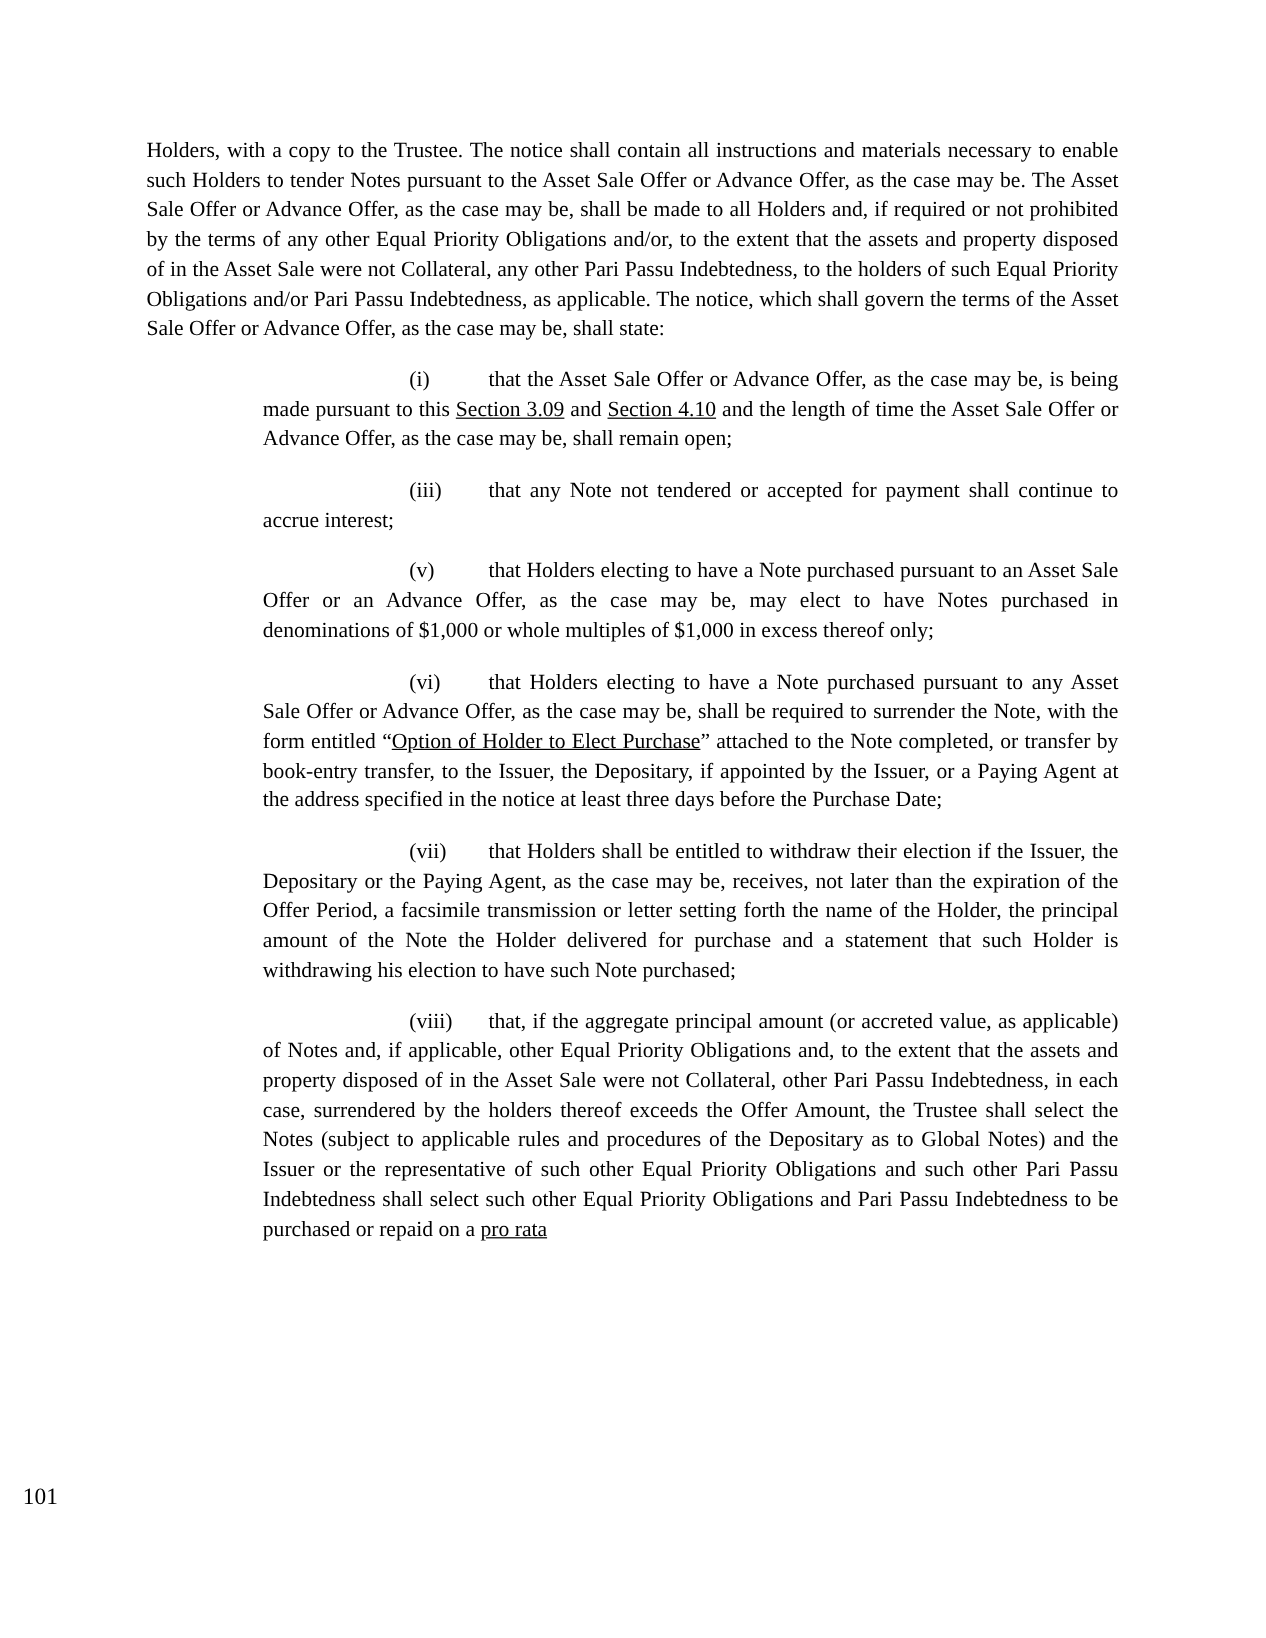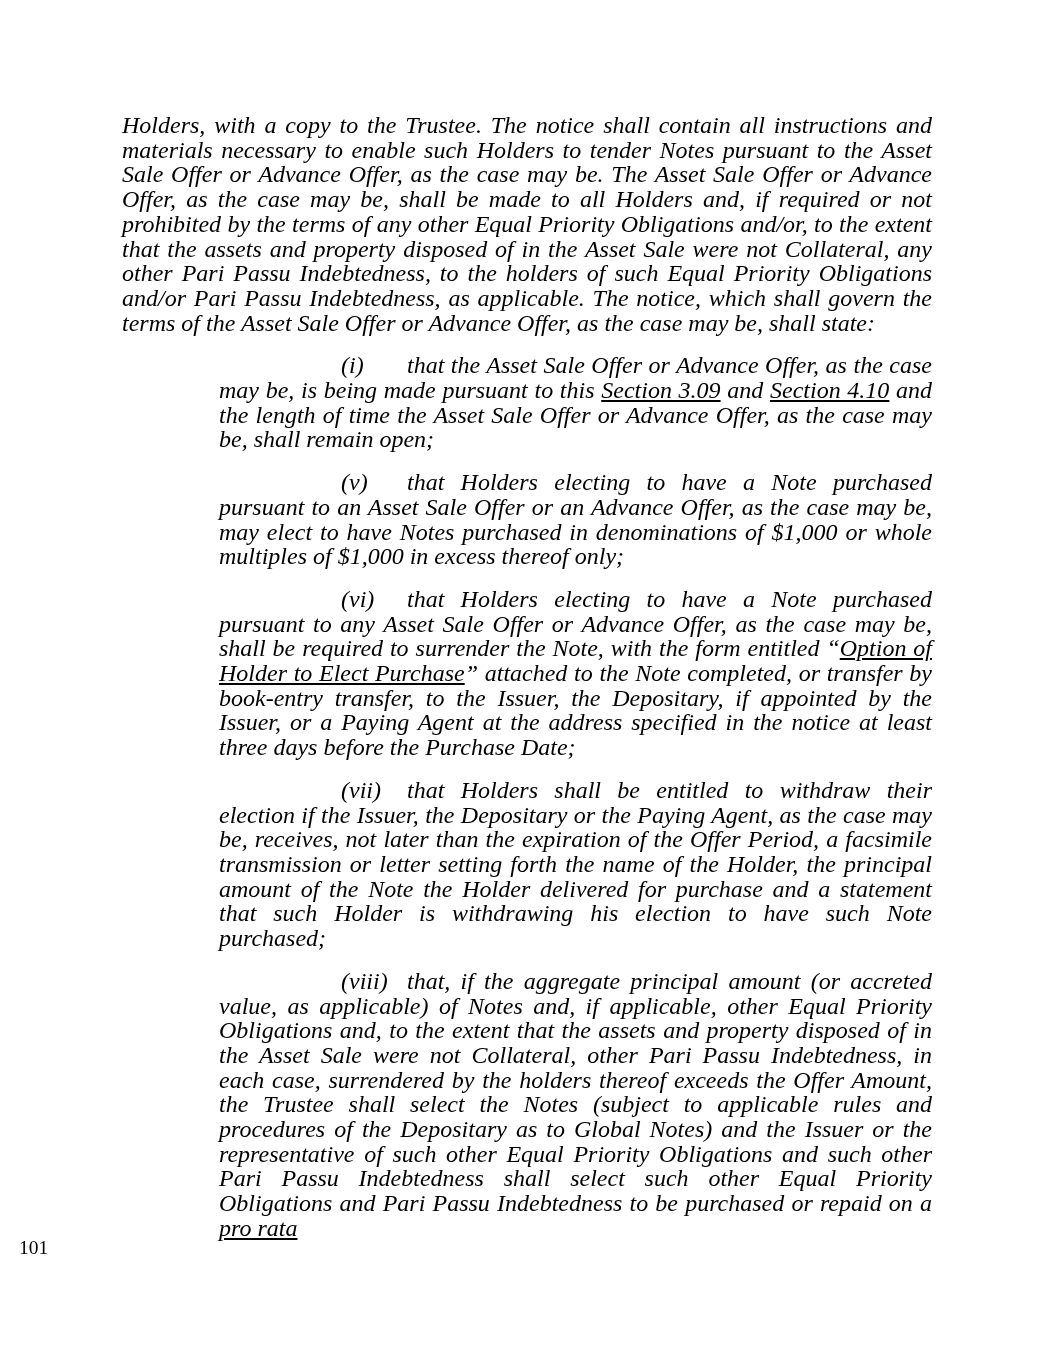--- a/index.html
+++ b/index.html
@@ -14,24 +14,23 @@
     background: #ffffff;
     overflow: hidden;
     font-family: "Liberation Serif", serif;
     color: #000000;
   }
   .text-block {
     position: absolute;
     left: 122px;
     top: 113px;
     width: 810px;
-    font-size: 24px;
+    font-size: 18px;
     line-height: 24.7px;
     text-align: justify;
-    font-style: italic;
   }
   .text-block p {
     margin: 0 0 18px 0;
   }
   p.item {
     margin-left: 97px;
     text-indent: 122px;
   }
   .marker {
     display: inline-block;
@@ -52,20 +51,21 @@
   }
 </style>
 </head>
 <body>
 
 <div class="page">
   <div class="text-block">
     <p><span>Holders, with a copy to the Trustee. The notice shall contain all instructions and materials necessary to enable such Holders to tender Notes pursuant to the Asset Sale Offer or Advance Offer, as the case may be. The Asset Sale Offer or Advance Offer, as the case may be, shall be made to all Holders and, if required or not prohibited by the terms of any other Equal Priority Obligations and/or, to the extent that the assets and property disposed of in the Asset Sale were not Collateral, any other Pari Passu Indebtedness, to the holders of such Equal Priority Obligations and/or Pari Passu Indebtedness, as applicable. The notice, which shall govern the terms of the Asset Sale Offer or Advance Offer, as the case may be, shall state:</span></p>
     <div id="numbered-list">
         <p class="item"><span class="marker">(i)</span><span>that the Asset Sale Offer or Advance Offer, as the case may be, is being made pursuant to this </span><span class="u">Section 3.09</span><span> and </span><span class="u">Section 4.10</span><span> and the length of time the Asset Sale Offer or Advance Offer, as the case may be, shall remain open;</span></p>
+        <p class="item"><span class="marker">(iii)</span><span>that any Note not tendered or accepted for payment shall continue to accrue interest;</span></p>
         <p class="item"><span class="marker">(v)</span><span>that Holders electing to have a Note purchased pursuant to an Asset Sale Offer or an Advance Offer, as the case may be, may elect to have Notes purchased in denominations of $1,000 or whole multiples of $1,000 in excess thereof only;</span></p>
         <p class="item"><span class="marker">(vi)</span><span>that Holders electing to have a Note purchased pursuant to any Asset Sale Offer or Advance Offer, as the case may be, shall be required to surrender the Note, with the form entitled “</span><span class="u">Option of Holder to Elect Purchase</span><span>” attached to the Note completed, or transfer by book-entry transfer, to the Issuer, the Depositary, if appointed by the Issuer, or a Paying Agent at the address specified in the notice at least three days before the Purchase Date;</span></p>
         <p class="item"><span class="marker">(vii)</span><span>that Holders shall be entitled to withdraw their election if the Issuer, the Depositary or the Paying Agent, as the case may be, receives, not later than the expiration of the Offer Period, a facsimile transmission or letter setting forth the name of the Holder, the principal amount of the Note the Holder delivered for purchase and a statement that such Holder is withdrawing his election to have such Note purchased;</span></p>
         <p class="item"><span class="marker">(viii)</span><span>that, if the aggregate principal amount (or accreted value, as applicable) of Notes and, if applicable, other Equal Priority Obligations and, to the extent that the assets and property disposed of in the Asset Sale were not Collateral, other Pari Passu Indebtedness, in each case, surrendered by the holders thereof exceeds the Offer Amount, the Trustee shall select the Notes (subject to applicable rules and procedures of the Depositary as to Global Notes) and the Issuer or the representative of such other Equal Priority Obligations and such other Pari Passu Indebtedness shall select such other Equal Priority Obligations and Pari Passu Indebtedness to be purchased or repaid on a </span><span class="u">pro rata</span></p>
       </div>
   </div>
   <div class="footer">101</div>
 </div>
 
 </body></html>

